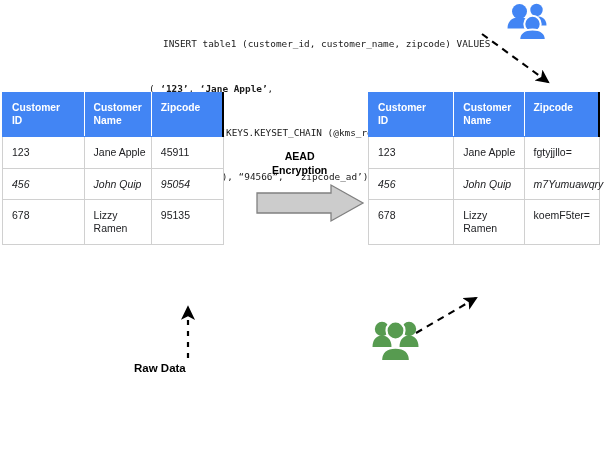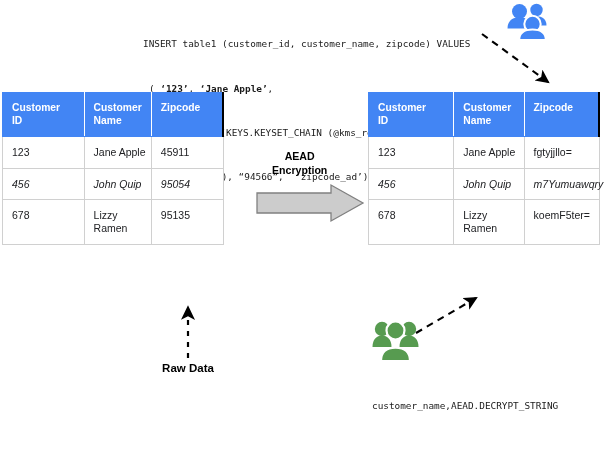--- a/index.html
+++ b/index.html
@@ -25,21 +25,21 @@
   }
   #insert-sql {
     left: 143px;
     top: 8px;
     font-size: 9.4px;
     line-height: 14.7px;
   }
   #insert-sql .ln {
     display: block;
   }
-  #insert-sql .ln-1 { text-indent: 0px; }
+  #insert-sql .ln-1 { text-indent: 0px; margin-left: 20px; }
   #insert-sql .ln-2 { text-indent: 6px; }
   #insert-sql .ln-3 { text-indent: 4px; }
   #insert-sql .ln-4 { text-indent: -6px; }
   .bold-lit { font-weight: bold; text-align: right; }
 
   #select-sql {
     left: 372px;
     top: 375px;
     font-size: 9.4px;
     line-height: 12.6px;
@@ -114,21 +114,21 @@
     left: 172px;
     top: 296px;
     width: 32px;
     height: 64px;
   }
   #raw-label {
     position: absolute;
     left: 134px;
     top: 362px;
     width: 108px;
-    text-align: center;
+    text-align: left;
     font-size: 11.5px;
     font-weight: bold;
     color: #000000;
   }
 
   
   #users-blue-icon {
     position: absolute;
     left: 506px;
     top: 2px;
@@ -311,18 +311,17 @@
     <defs>
       <marker id="ahead-blk-3" markerWidth="7" markerHeight="7" refX="5.6" refY="3.2" orient="auto">
         <path d="M0,0 L6.6,3.2 L0,6.4 L1.6,3.2 Z" fill="#000000"></path>
       </marker>
     </defs>
     <line x1="2" y1="45" x2="62" y2="10" stroke="#000000" stroke-width="2.1" stroke-dasharray="7,5.5" marker-end="url(#ahead-blk-3)"></line>
   </svg>
 </div>
 
 <div class="sql-block" id="select-sql">
-  <span class="ln">customer_name,AEAD.DECRYPT_STRING</span>
   
   
   
   
 </div>
 
 </body></html>

